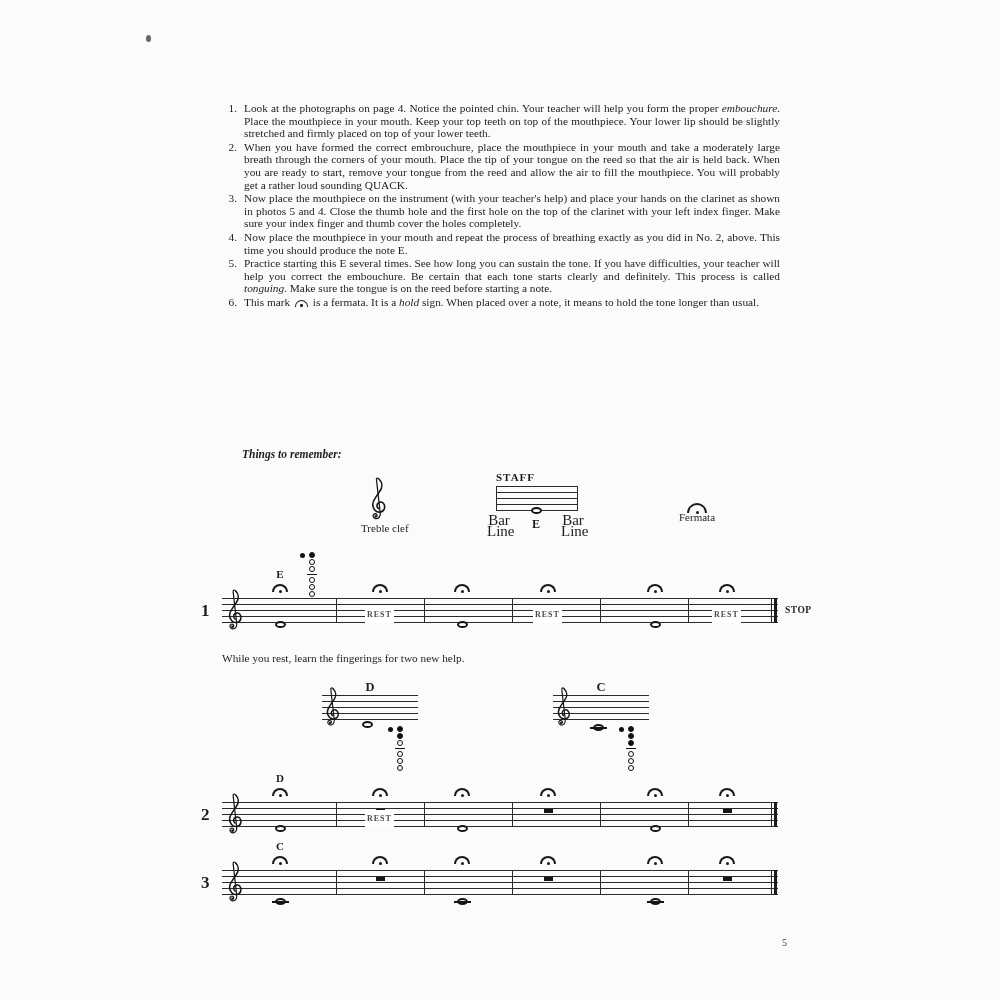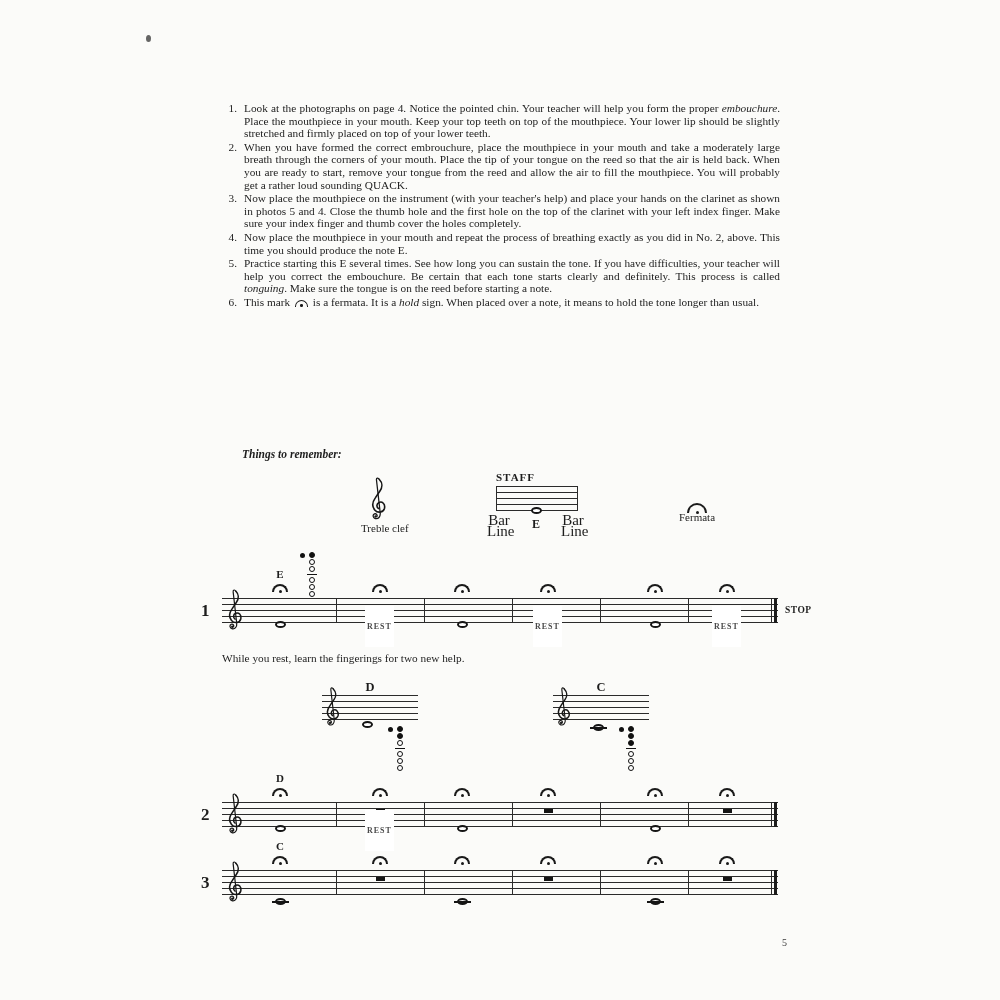--- a/index.html
+++ b/index.html
@@ -37,21 +37,21 @@
   .fermata{position:absolute;width:16px;height:8px;border:2px solid #1a1a1a;border-bottom:none;
            border-radius:8px 8px 0 0;box-sizing:border-box;}
   .fermata::after{content:"";position:absolute;left:50%;bottom:-1px;width:3px;height:3px;
                   margin-left:-1.5px;background:#1a1a1a;border-radius:50%;}
   .fermata-inline{display:inline-block;width:13px;height:7px;border:1.5px solid #1a1a1a;border-bottom:none;
                   border-radius:7px 7px 0 0;position:relative;vertical-align:-1px;margin:0 2px;box-sizing:border-box;}
   .fermata-inline::after{content:"";position:absolute;left:50%;bottom:0;width:2.5px;height:2.5px;
                   margin-left:-1.25px;background:#1a1a1a;border-radius:50%;}
   .rest-glyph{position:absolute;width:9px;height:4px;background:#141414;}
   .rest-label{position:absolute;font-size:8px;font-weight:bold;letter-spacing:1px;background:#fff;
-              color:#4a4a4a;padding:16px 2px;line-height:9px;}
+              color:#4a4a4a;padding:4px 2px;line-height:9px;}
   .stop-label{position:absolute;font-size:9.5px;font-weight:bold;letter-spacing:.5px;}
   .mlabel{position:absolute;top:-30px;width:20px;text-align:center;font-size:11px;font-weight:bold;}
   .exnum{position:absolute;left:-21px;top:3px;font-size:17px;font-weight:bold;}
   .clefbox{position:absolute;}
   .clefbox svg{display:block;}
 
   
   .fchart{position:absolute;}
   .fthumb{position:absolute;left:-8px;top:1px;width:5px;height:5px;background:#111;border-radius:50%;}
   .fcol{display:flex;flex-direction:column;align-items:center;width:8px;}

